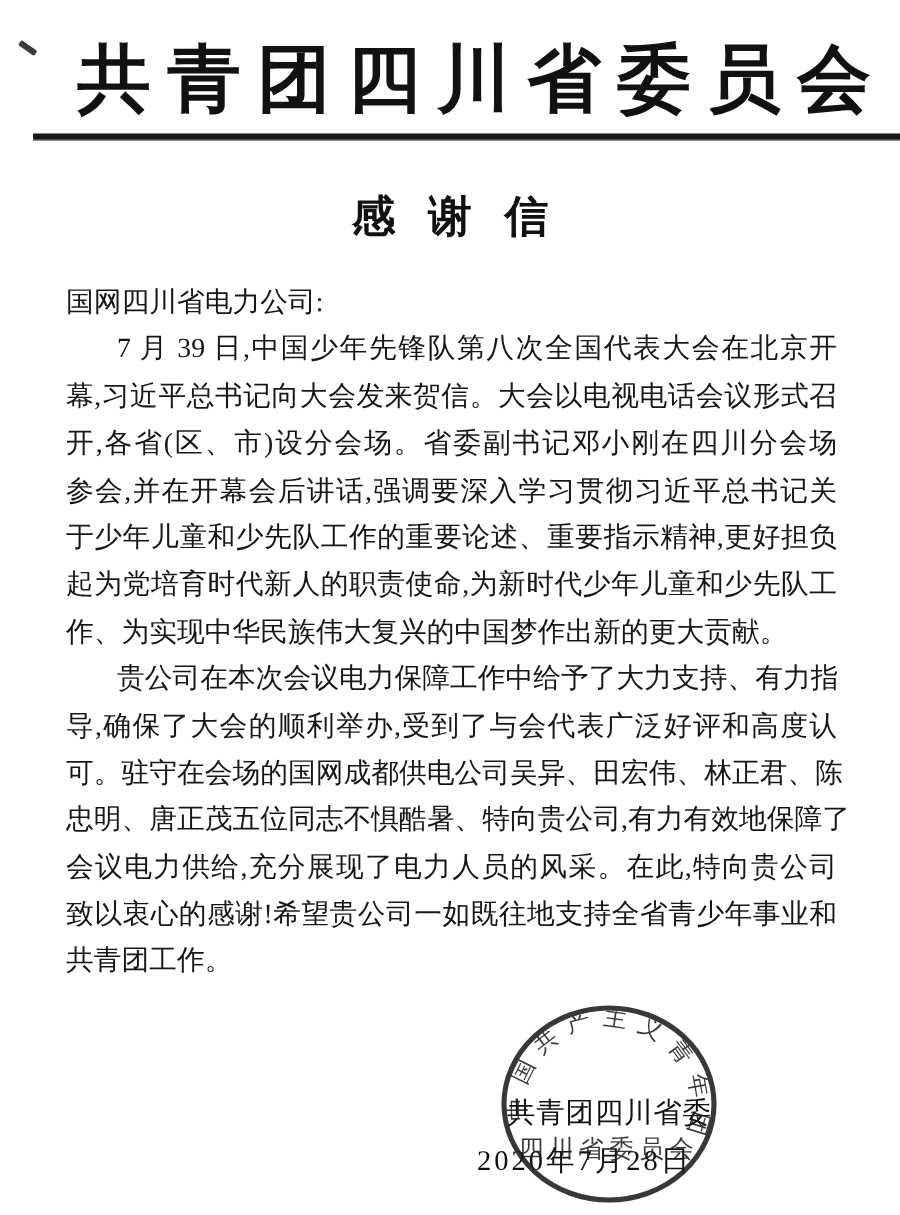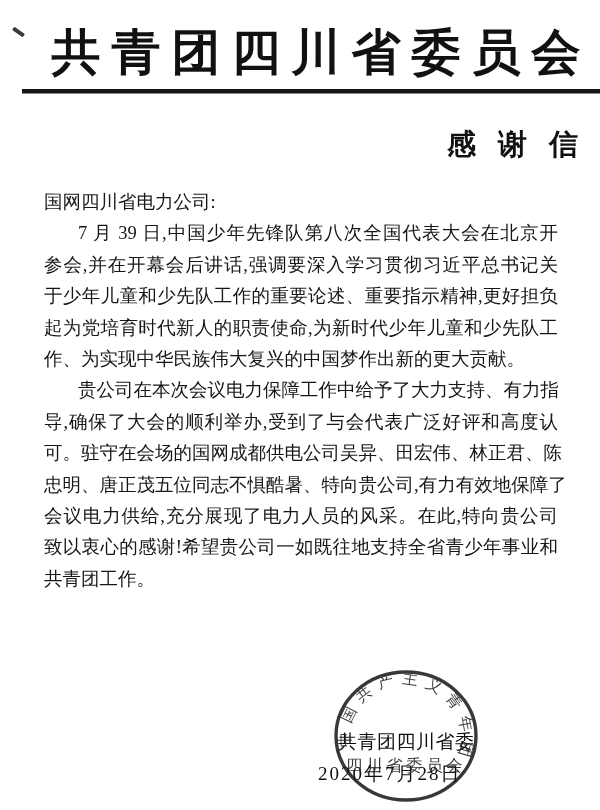--- a/index.html
+++ b/index.html
@@ -48,21 +48,21 @@
     right: 0px;
     height: 4px;
     background: #161616;
     box-shadow: 0 1px 0 rgba(40,40,40,.55);
   }
   .letter-title {
     position: absolute;
     top: 125px;
     left: 0;
     width: 100%;
-    text-align: right;
+    text-align: center;
     font-size: 29px;
     font-weight: bold;
     letter-spacing: 22px;
     text-indent: 22px;
     color: #111111;
     white-space: nowrap;
   }
   .body-block {
     position: absolute;
     top: 187px;
@@ -125,20 +125,22 @@
 
   <div class="org-header">共青团四川省委员会</div>
 
   <div class="header-rule"></div>
 
   <div class="letter-title">感谢信</div>
 
   <div class="body-block">
     <div class="bl no-just">国网四川省电力公司:</div>
     <div class="bl ind">7 月 39 日,中国少年先锋队第八次全国代表大会在北京开</div>
+    <div class="bl">幕,习近平总书记向大会发来贺信。大会以电视电话会议形式召</div>
+    <div class="bl">开,各省(区、市)设分会场。省委副书记邓小刚在四川分会场</div>
     <div class="bl">参会,并在开幕会后讲话,强调要深入学习贯彻习近平总书记关</div>
     <div class="bl">于少年儿童和少先队工作的重要论述、重要指示精神,更好担负</div>
     <div class="bl">起为党培育时代新人的职责使命,为新时代少年儿童和少先队工</div>
     <div class="bl no-just">作、为实现中华民族伟大复兴的中国梦作出新的更大贡献。</div>
     <div class="bl ind">贵公司在本次会议电力保障工作中给予了大力支持、有力指</div>
     <div class="bl">导,确保了大会的顺利举办,受到了与会代表广泛好评和高度认</div>
     <div class="bl">可。驻守在会场的国网成都供电公司吴异、田宏伟、林正君、陈</div>
     <div class="bl">忠明、唐正茂五位同志不惧酷暑、特向贵公司,有力有效地保障了</div>
     <div class="bl">会议电力供给,充分展现了电力人员的风采。在此,特向贵公司</div>
     <div class="bl">致以衷心的感谢!希望贵公司一如既往地支持全省青少年事业和</div>

